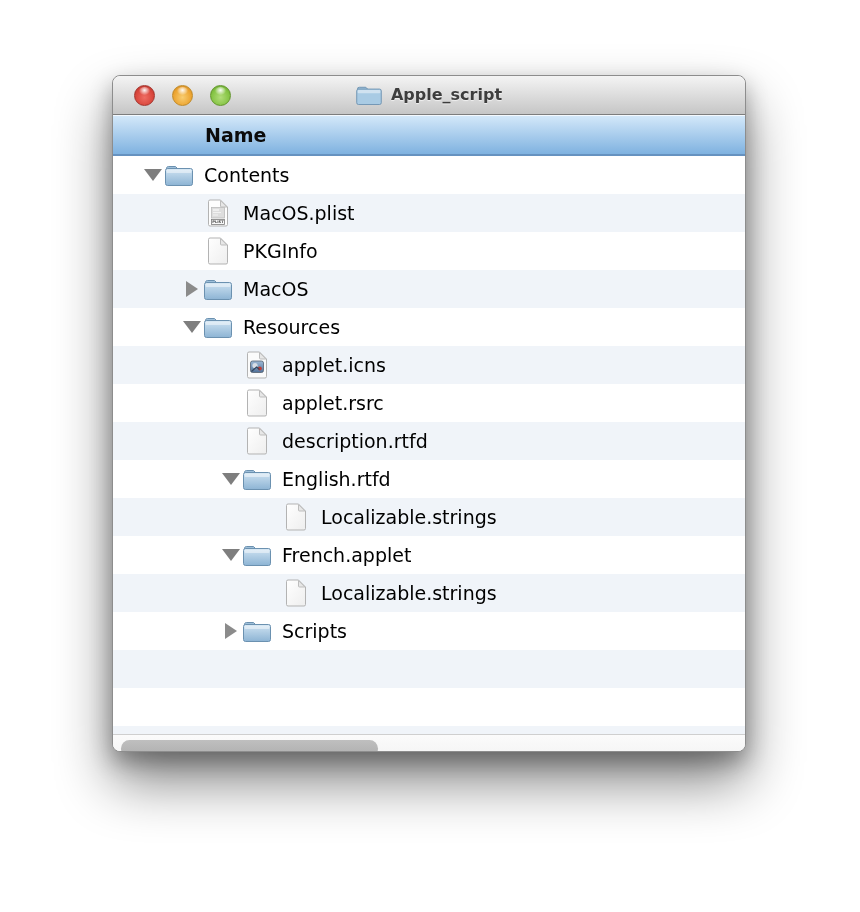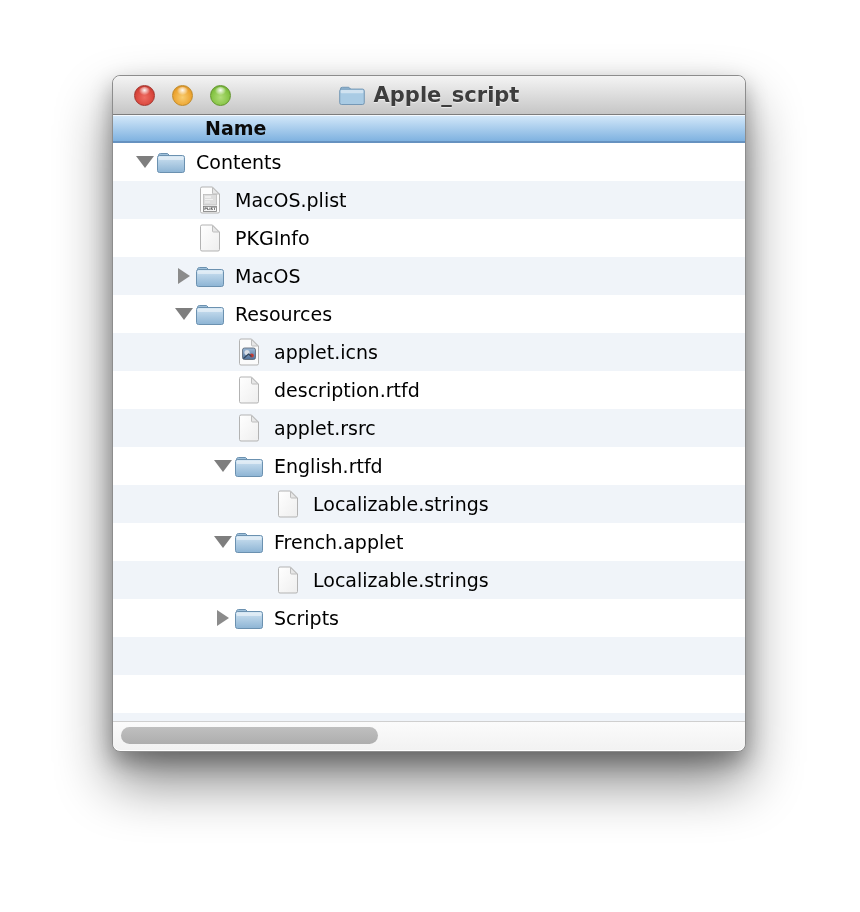--- a/index.html
+++ b/index.html
@@ -24,39 +24,39 @@
   .lights{position:absolute;left:21px;top:0;bottom:0;display:flex;align-items:center;gap:17px;}
   .light{width:21px;height:21px;border-radius:50%;box-sizing:border-box;position:relative;}
   .light::before{
     content:"";position:absolute;left:4px;right:4px;top:1.5px;height:8px;border-radius:50%;
     background:radial-gradient(ellipse at 50% 40%,rgba(255,255,255,.95),rgba(255,255,255,0) 75%);
   }
   .light-red{border:1px solid #a3342d;background:radial-gradient(circle at 50% 60%,#ef6d63,#d8453b 60%,#ad3129 100%);}
   .light-yellow{border:1px solid #c08a27;background:radial-gradient(circle at 50% 60%,#f8cd71,#eca431 60%,#c77f1f 100%);}
   .light-green{border:1px solid #63962c;background:radial-gradient(circle at 50% 60%,#b2dd7a,#84c343 60%,#5d9b28 100%);}
   .title-group{
-    display:flex;align-items:center;gap:9px;
-    font-size:21px;font-weight:700;color:#3d3d3d;text-shadow:0 1px 1px rgba(255,255,255,.65);
+    display:flex;align-items:flex-start;gap:9px;
+    font-size:16px;font-weight:700;color:#3d3d3d;text-shadow:0 1px 1px rgba(255,255,255,.65);
   }
   .title-group svg{display:block;}
   
   .col-header{
-    height:28px;box-sizing:border-box;
+    height:41px;box-sizing:border-box;
     background:linear-gradient(to bottom,var(--header-top,#d5e9fa),var(--header-bottom,#7fb2e0));
     border-bottom:2px solid #6692c0;
     box-shadow:inset 0 1px 0 rgba(255,255,255,.75);
     display:flex;align-items:center;padding-left:92px;
     font-size:19px;font-weight:700;color:#0b0b0b;
   }
   
   .list{
     height:578px;overflow:hidden;
     background:repeating-linear-gradient(to bottom,#ffffff 0 38px,var(--row-alt,#f0f4f9) 38px 76px);
   }
-  .row{height:38px;display:flex;align-items:center;font-size:19px;color:#000;}
+  .row{height:38px;display:flex;align-items:center;font-size:19px;color:#000;margin-left:8px;}
   .spacer{flex:none;height:1px;}
   .disclosure{flex:none;width:24px;height:24px;display:flex;align-items:center;justify-content:center;}
   .tri-down::before{content:"";width:0;height:0;border-left:9px solid transparent;border-right:9px solid transparent;border-top:12px solid var(--triangle-gray,#7e7e7e);}
   .tri-right::before{content:"";width:0;height:0;border-top:8.5px solid transparent;border-bottom:8.5px solid transparent;border-left:12px solid #8b8b8b;}
   .icon-slot{flex:none;width:28px;height:30px;margin-right:11px;display:flex;align-items:center;justify-content:center;}
   .icon-slot svg{display:block;}
   .label{white-space:nowrap;}
   
   .hscroll{
     height:29px;box-sizing:border-box;position:relative;
@@ -217,39 +217,39 @@
     <defs>
       <linearGradient id="pgrad" x1="0" y1="0" x2="1" y2="1">
         <stop offset="0" stop-color="#ffffff"></stop>
                 <stop offset="1" stop-color="#eeeeee"></stop>
       </linearGradient>
     </defs>
     <path d="M1.5 2.5 a1.5 1.5 0 0 1 1.5 -1.5 h10.5 l7 7 v17.5 a1.5 1.5 0 0 1 -1.5 1.5 h-16 a1.5 1.5 0 0 1 -1.5 -1.5 z" fill="url(#pgrad)" stroke="#b3b3b3"></path>
     <path d="M13.5 1.6 v5.4 a1 1 0 0 0 1 1 h5.4 z" fill="#e7e7e7" stroke="#bdbdbd"></path>
   </svg>
 </span>
+    <span class="label">applet.rsrc</span>
+  </div>
+
+  <div class="row">
+    <span class="spacer" style="width: 98px;"></span>
+    <span class="disclosure"></span>
+    <span class="icon-slot">
+  <svg width="22" height="28" viewBox="0 0 22 28">
+    <defs>
+      <linearGradient id="pgrad" x1="0" y1="0" x2="1" y2="1">
+        <stop offset="0" stop-color="#ffffff"></stop>
+                <stop offset="1" stop-color="#eeeeee"></stop>
+      </linearGradient>
+    </defs>
+    <path d="M1.5 2.5 a1.5 1.5 0 0 1 1.5 -1.5 h10.5 l7 7 v17.5 a1.5 1.5 0 0 1 -1.5 1.5 h-16 a1.5 1.5 0 0 1 -1.5 -1.5 z" fill="url(#pgrad)" stroke="#b3b3b3"></path>
+    <path d="M13.5 1.6 v5.4 a1 1 0 0 0 1 1 h5.4 z" fill="#e7e7e7" stroke="#bdbdbd"></path>
+  </svg>
+</span>
     <span class="label">description.rtfd</span>
-  </div>
-
-  <div class="row">
-    <span class="spacer" style="width: 98px;"></span>
-    <span class="disclosure"></span>
-    <span class="icon-slot">
-  <svg width="22" height="28" viewBox="0 0 22 28">
-    <defs>
-      <linearGradient id="pgrad" x1="0" y1="0" x2="1" y2="1">
-        <stop offset="0" stop-color="#ffffff"></stop>
-                <stop offset="1" stop-color="#eeeeee"></stop>
-      </linearGradient>
-    </defs>
-    <path d="M1.5 2.5 a1.5 1.5 0 0 1 1.5 -1.5 h10.5 l7 7 v17.5 a1.5 1.5 0 0 1 -1.5 1.5 h-16 a1.5 1.5 0 0 1 -1.5 -1.5 z" fill="url(#pgrad)" stroke="#b3b3b3"></path>
-    <path d="M13.5 1.6 v5.4 a1 1 0 0 0 1 1 h5.4 z" fill="#e7e7e7" stroke="#bdbdbd"></path>
-  </svg>
-</span>
-    <span class="label">applet.rsrc</span>
   </div>
 
   <div class="row">
     <span class="spacer" style="width: 98px;"></span>
     <span class="disclosure tri-down"></span>
     <span class="icon-slot">
   <svg width="28" height="22" viewBox="0 0 28 22">
     <defs>
       <linearGradient id="fgrad" x1="0" y1="0" x2="0" y2="1">
         <stop offset="0" stop-color="#cfe3f2"></stop>

